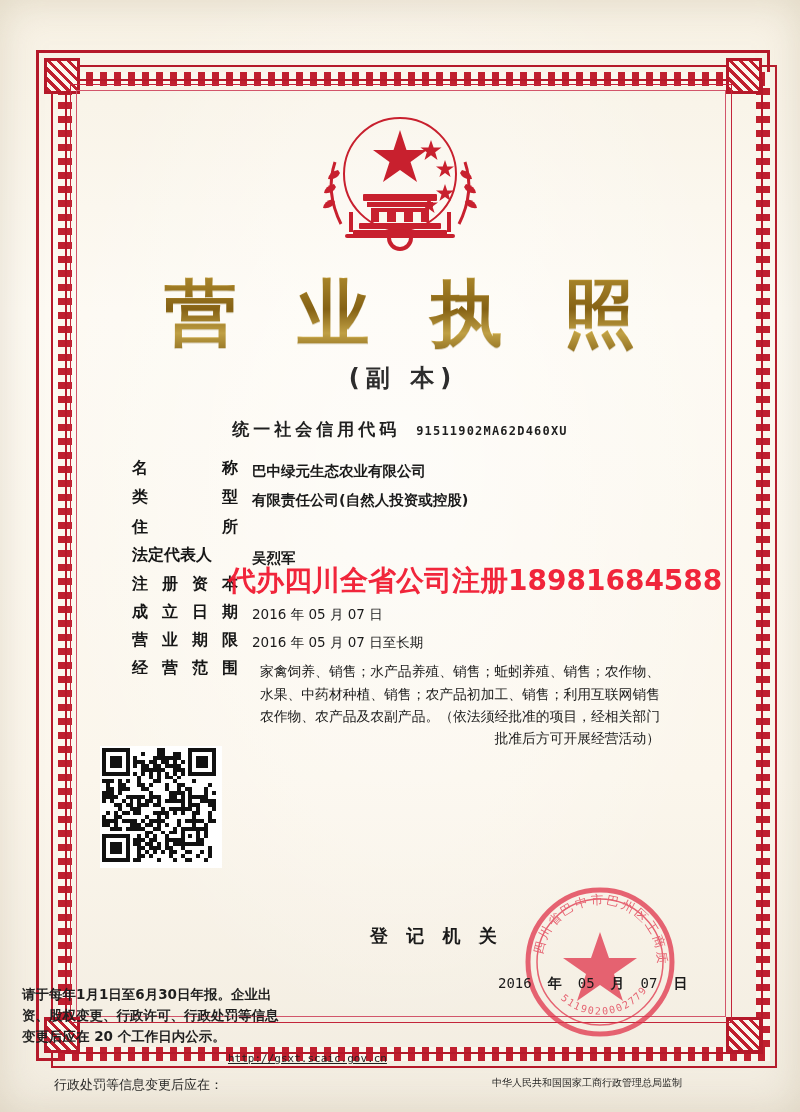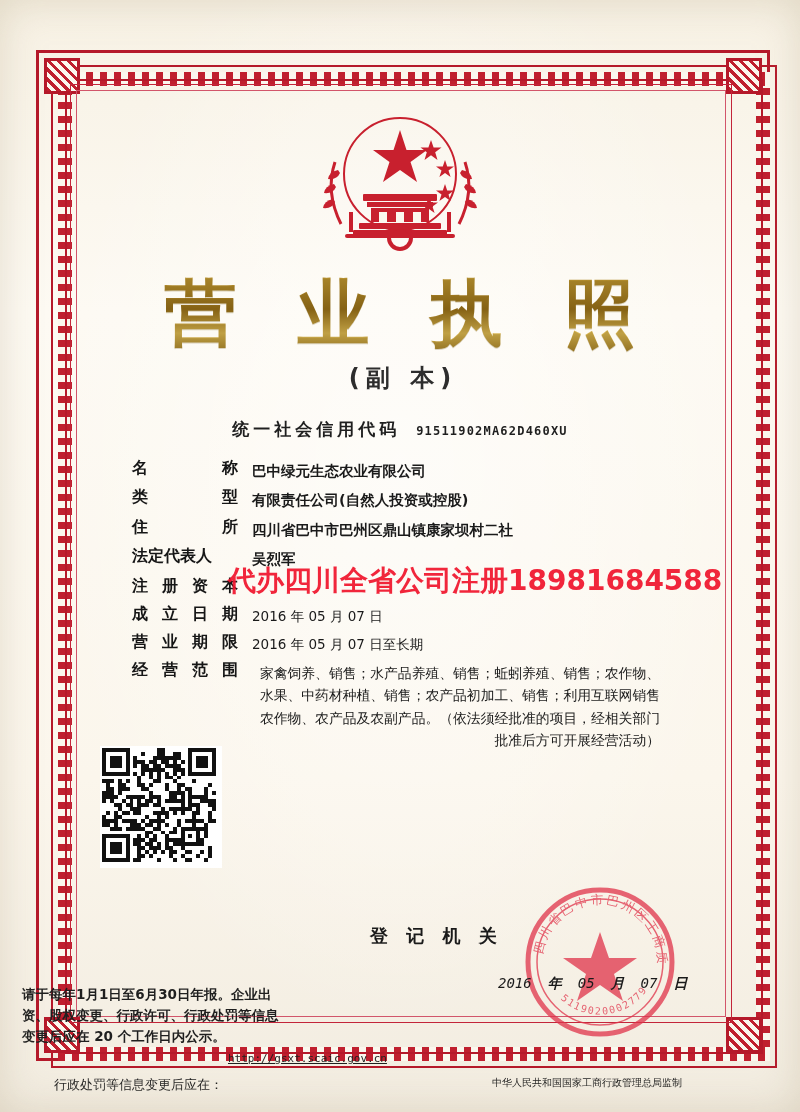--- a/index.html
+++ b/index.html
@@ -237,21 +237,20 @@
     position: absolute;
     left: 498px;
     top: 975px;
     width: 250px;
     font-size: 14px;
     color: #1a1a1a;
     display: flex;
     align-items: baseline;
     gap: 16px;
     font-weight: bold;
-    font-style: italic;
   }
   .date-line .num { font-family: "DejaVu Sans Mono", "Liberation Mono", monospace; font-weight: normal;}
 
   
   .seal {
     position: absolute;
     left: 520px;
     top: 882px;
     width: 160px;
     height: 160px;
@@ -369,21 +368,20 @@
           <span>类</span>
           <span>型</span>
         </div>
       <div class="field-value">有限责任公司(自然人投资或控股)</div>
     </div>
     <div class="field-row">
       <div class="field-label">
           <span>住</span>
           <span>所</span>
         </div>
-      <div class="field-value">四川省巴中市巴州区鼎山镇康家坝村二社</div>
     </div>
     <div class="field-row">
       <div class="field-label">
           <span>法定代表人</span>
         </div>
       <div class="field-value">吴烈军</div>
     </div>
     <div class="field-row">
       <div class="field-label">
           <span>注</span>

